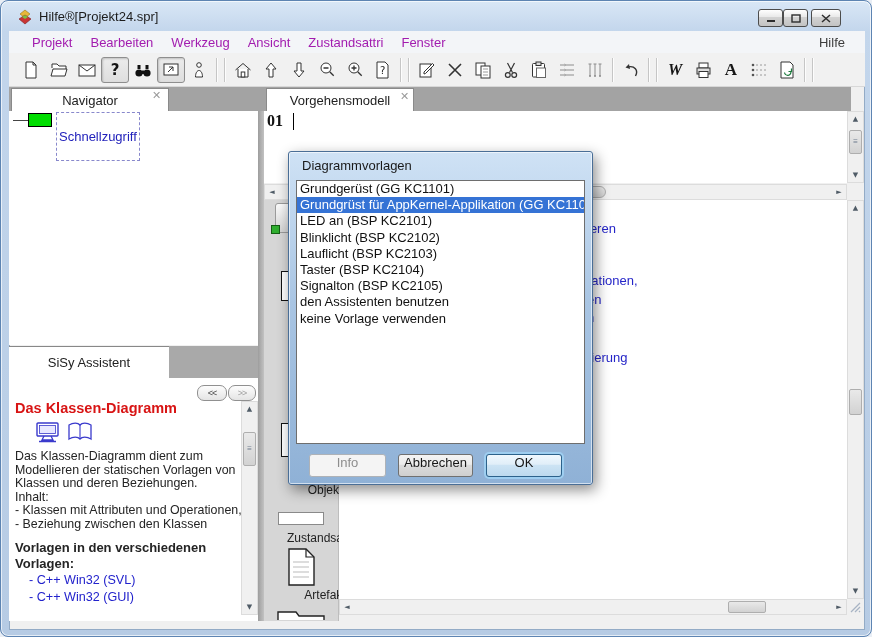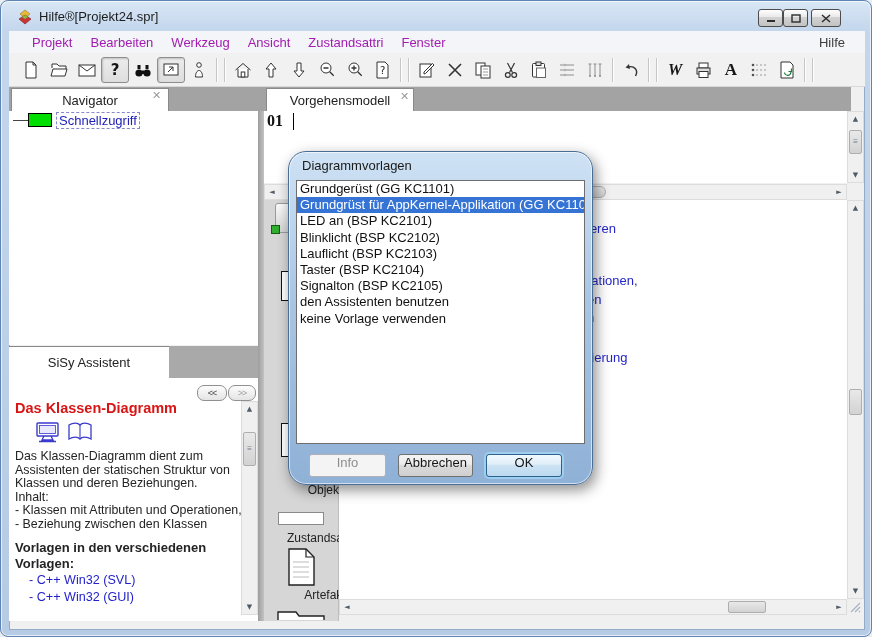--- a/index.html
+++ b/index.html
@@ -26,21 +26,21 @@
   .g{font-family:"DejaVu Sans",sans-serif;color:#161616;}
   
   .tabstrip{left:8px;top:86px;width:842px;height:24px;background:#a3a3a3;}
   .tab{background:#fff;border:1px solid #8a8a8a;border-bottom:none;font-size:13px;color:#222;
     display:flex;align-items:center;justify-content:center;box-sizing:border-box;}
   .closex{font-size:11px;color:#9a9a9a;line-height:10px;}
   .left-panel{left:8px;top:110px;width:249px;height:234px;background:#fff;}
   .divider-v{left:257px;top:110px;width:6px;height:510px;background:linear-gradient(90deg,#9d9d9d,#c2c2c2);}
   .tree-line{left:12px;top:119px;width:15px;height:1px;background:#444;}
   .tree-box{left:27px;top:112px;width:24px;height:14px;background:#00dd00;border:1px solid #000;box-sizing:border-box;}
-  .tree-label{left:55px;top:111px;font-size:13px;color:#2222bb;border:1px dashed #8888cc;padding:0 2px;}
+  .tree-label{left:55px;top:111px;font-size:13px;color:#2222bb;border:1px dashed #8888cc;padding:16px 2px;}
   
   .as-striprow{left:8px;top:345px;width:249px;height:32px;background:#a9a9a9;}
   .as-tab{left:8px;top:345px;width:160px;height:32px;background:#fff;border-top:1px solid #888;box-sizing:border-box;
     display:flex;align-items:center;justify-content:center;font-size:13px;color:#222;}
   .as-body{left:8px;top:377px;width:249px;height:243px;background:#fff;overflow:hidden;}
   .pill{height:14px;border:1px solid #909090;border-radius:7px;background:linear-gradient(#fdfdfd,#e4e4e4);
     font-size:9px;display:flex;align-items:center;justify-content:center;letter-spacing:-1px;}
   .as-heading{left:14px;top:399px;font-size:14.5px;font-weight:bold;color:#d81414;}
   .as-lines{left:14px;top:449px;width:222px;}
   .as-line{font-size:12.4px;color:#242424;line-height:13.5px;white-space:nowrap;}
@@ -55,21 +55,21 @@
   .grip{font-size:8px;color:#6d7c8e;letter-spacing:0;line-height:4px;}
   
   .toppane{left:263px;top:110px;width:583px;height:72px;background:#fff;}
   .doc-label{left:266px;top:111px;font-family:"Liberation Serif",serif;font-weight:bold;font-size:16px;color:#111;}
   .caret{left:292px;top:112px;width:1px;height:17px;background:#000;}
   .palette{left:263px;top:199px;width:75px;height:421px;background:#d6d6d6;border-right:1px solid #bdbdbd;box-sizing:border-box;}
   .pal-label{font-size:12px;color:#222;width:76px;text-align:center;white-space:nowrap;overflow:hidden;margin-left:24px;}
   .canvas{left:338px;top:199px;width:508px;height:399px;background:#fff;}
   .frag{position:absolute;font-size:13px;color:#2525c8;white-space:nowrap;}
   
-  .dialog{left:287px;top:150px;width:305px;height:334px;border-radius:18px;border:1px solid #4a6e96;
+  .dialog{left:287px;top:150px;width:305px;height:334px;border-radius:3px;border:1px solid #4a6e96;
     background:linear-gradient(180deg,#cfe2f5 0,#a9c5e3 45%,#8fb1d6 100%);
     box-shadow:3px 5px 14px rgba(0,0,0,.45), inset 0 0 0 1px rgba(255,255,255,.6);box-sizing:border-box;}
   .dlg-title{position:absolute;left:13px;top:6px;font-size:13px;color:#1a1a1a;}
   .listbox{position:absolute;left:7px;top:28px;width:289px;height:264px;background:#fff;border:1px solid #6e6e6e;box-sizing:border-box;overflow:hidden;}
   .li{font-size:13px;color:#111;line-height:16.2px;padding-left:3px;white-space:nowrap;}
   .li.selected{background:#3573d5;color:#fff;}
   .btn{position:absolute;height:23px;border:1px solid #707070;border-radius:3px;font-size:13px;color:#161616;
     background:linear-gradient(#f4f4f4,#ebebeb 45%,#dcdcdc 46%,#cfcfcf);
     display:flex;align-items:flex-start;justify-content:center;box-sizing:border-box;}
   .btn.disabled{color:#8d8d8d;border-color:#aeb2b7;background:#f4f4f4;}
@@ -321,21 +321,21 @@
     <rect x="4.5" y="4.5" width="16" height="8" fill="#e8e8ff" stroke="#3a3acc" stroke-width=".8"></rect>
     <path d="M9 15l-2 4h11l-2-4M4 20.5h17" fill="none" stroke="#3a3acc" stroke-width="1.3"></path>
   </svg>
   <svg class="abs" style="left:66px;top:420px" width="26" height="22" viewBox="0 0 26 22">
     <path d="M2 4c4-2.4 9-2.4 11 0 2-2.4 7-2.4 11 0v14c-4-2.4-9-2.4-11 0-2-2.4-7-2.4-11 0z" fill="#fff" stroke="#3a3acc" stroke-width="1.3"></path>
     <path d="M13 4v14" stroke="#3a3acc" stroke-width="1.1"></path>
   </svg>
   <div class="abs as-lines">
 
   <div class="as-line">Das Klassen-Diagramm dient zum</div>
-      <div class="as-line">Assistenten der statischen Struktur von</div>
+      <div class="as-line">Modellieren der statischen Vorlagen von</div>
       <div class="as-line">Klassen und deren Beziehungen.</div>
       <div class="as-line">Inhalt:</div>
       <div class="as-line">- Klassen mit Attributen und Operationen,</div>
       <div class="as-line">- Beziehung zwischen den Klassen</div>
     </div>
   <div class="abs as-bold">
 
   <div class="as-line">Vorlagen in den verschiedenen</div>
       <div class="as-line">Vorlagen:</div>
     </div>

